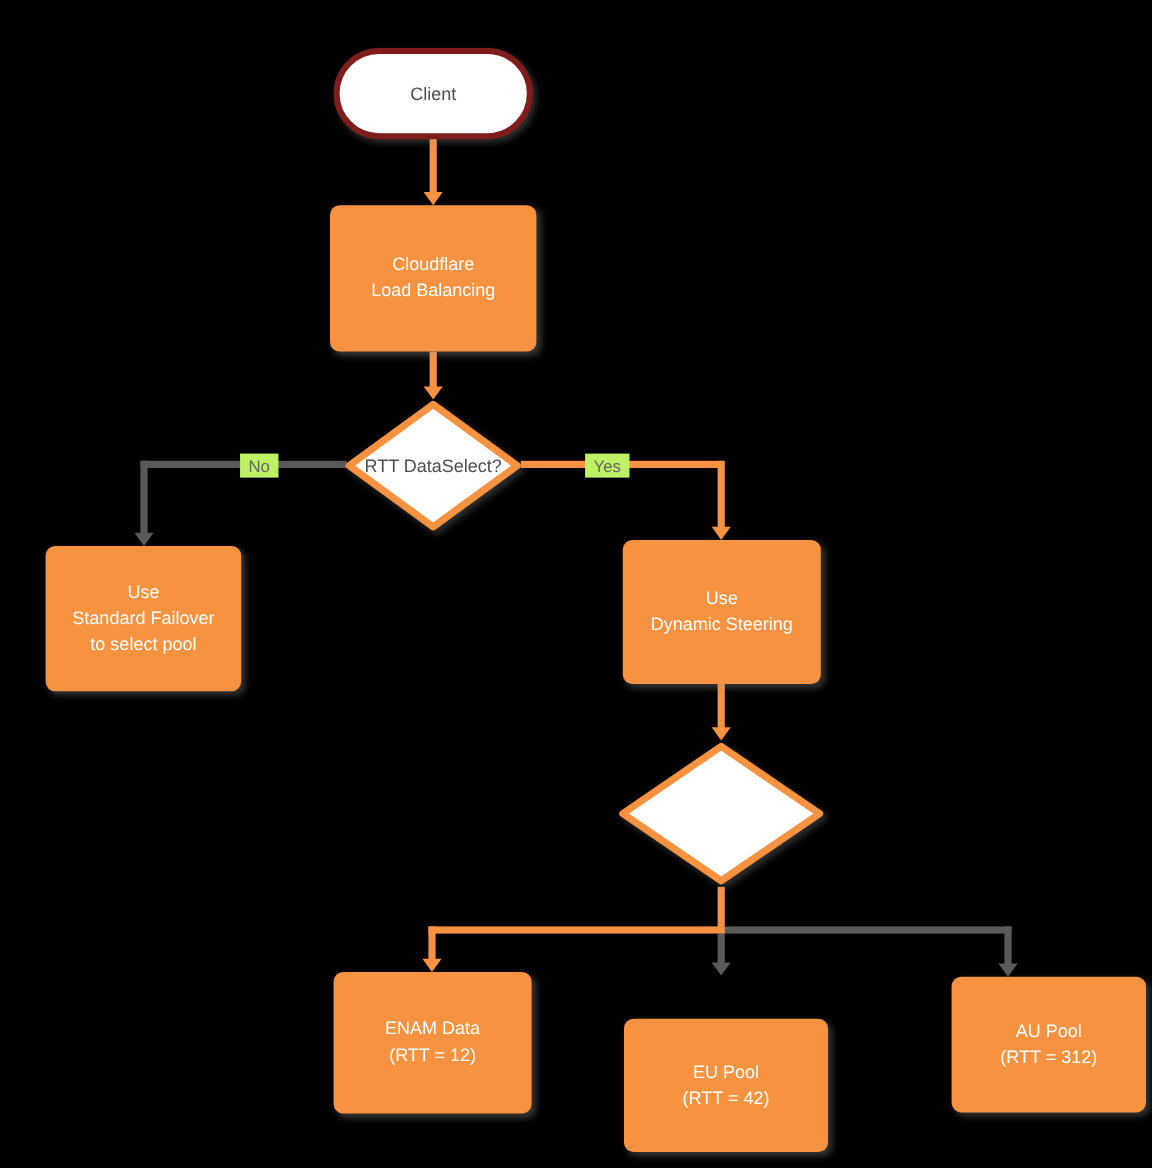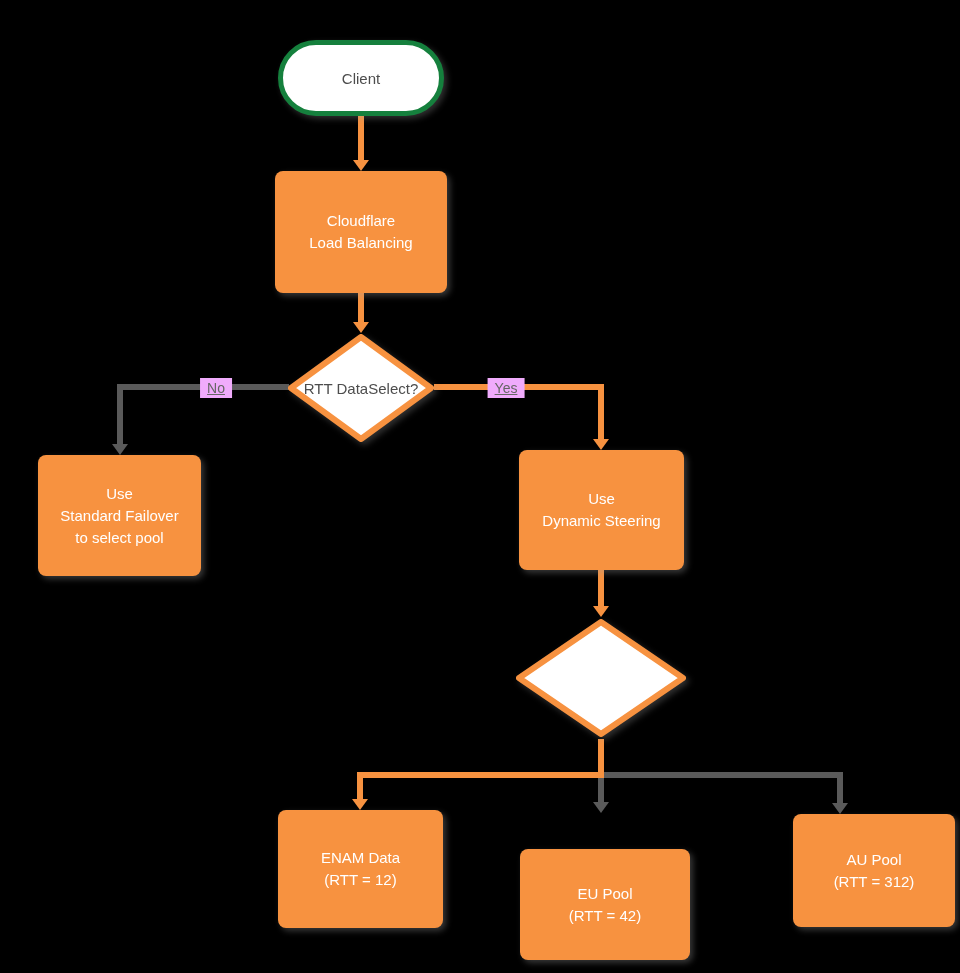--- a/index.html
+++ b/index.html
@@ -38,21 +38,21 @@
     flex-direction: column;
     align-items: center;
     justify-content: center;
     text-align: center;
     box-shadow: 3px 3px 6px rgba(160,160,160,0.35);
   }
   .pill {
     position: absolute;
     box-sizing: border-box;
     background: #FFFFFF;
-    border: 5px solid #15803d;
+    border: 5px solid #7f1d1d;
     border-radius: 40px;
     color: #4D4D4D;
     font-size: 15px;
     display: flex;
     align-items: center;
     justify-content: center;
     text-align: center;
     box-shadow: 3px 3px 6px rgba(160,160,160,0.3);
   }
   .diamond {
@@ -66,25 +66,24 @@
     align-items: center;
     justify-content: center;
     text-align: center;
     color: #4D4D4D;
     font-size: 15px;
     line-height: 21px;
   }
   .edge-label {
     position: absolute;
     transform: translate(-50%, -50%);
-    background: #f0abfc;
+    background: #bef264;
     color: #666666;
     font-size: 14px;
     padding: 2px 7px;
-    text-decoration: underline;
   }
   .b { font-weight: 400; }
 </style>
 </head>
 <body>
 
 <div class="canvas">
 
   <div class="seg o" style="left:358px;top:114px;width:6px;height:48px"></div>
   <div class="arrow o" style="left:353px;top:160px"></div>

